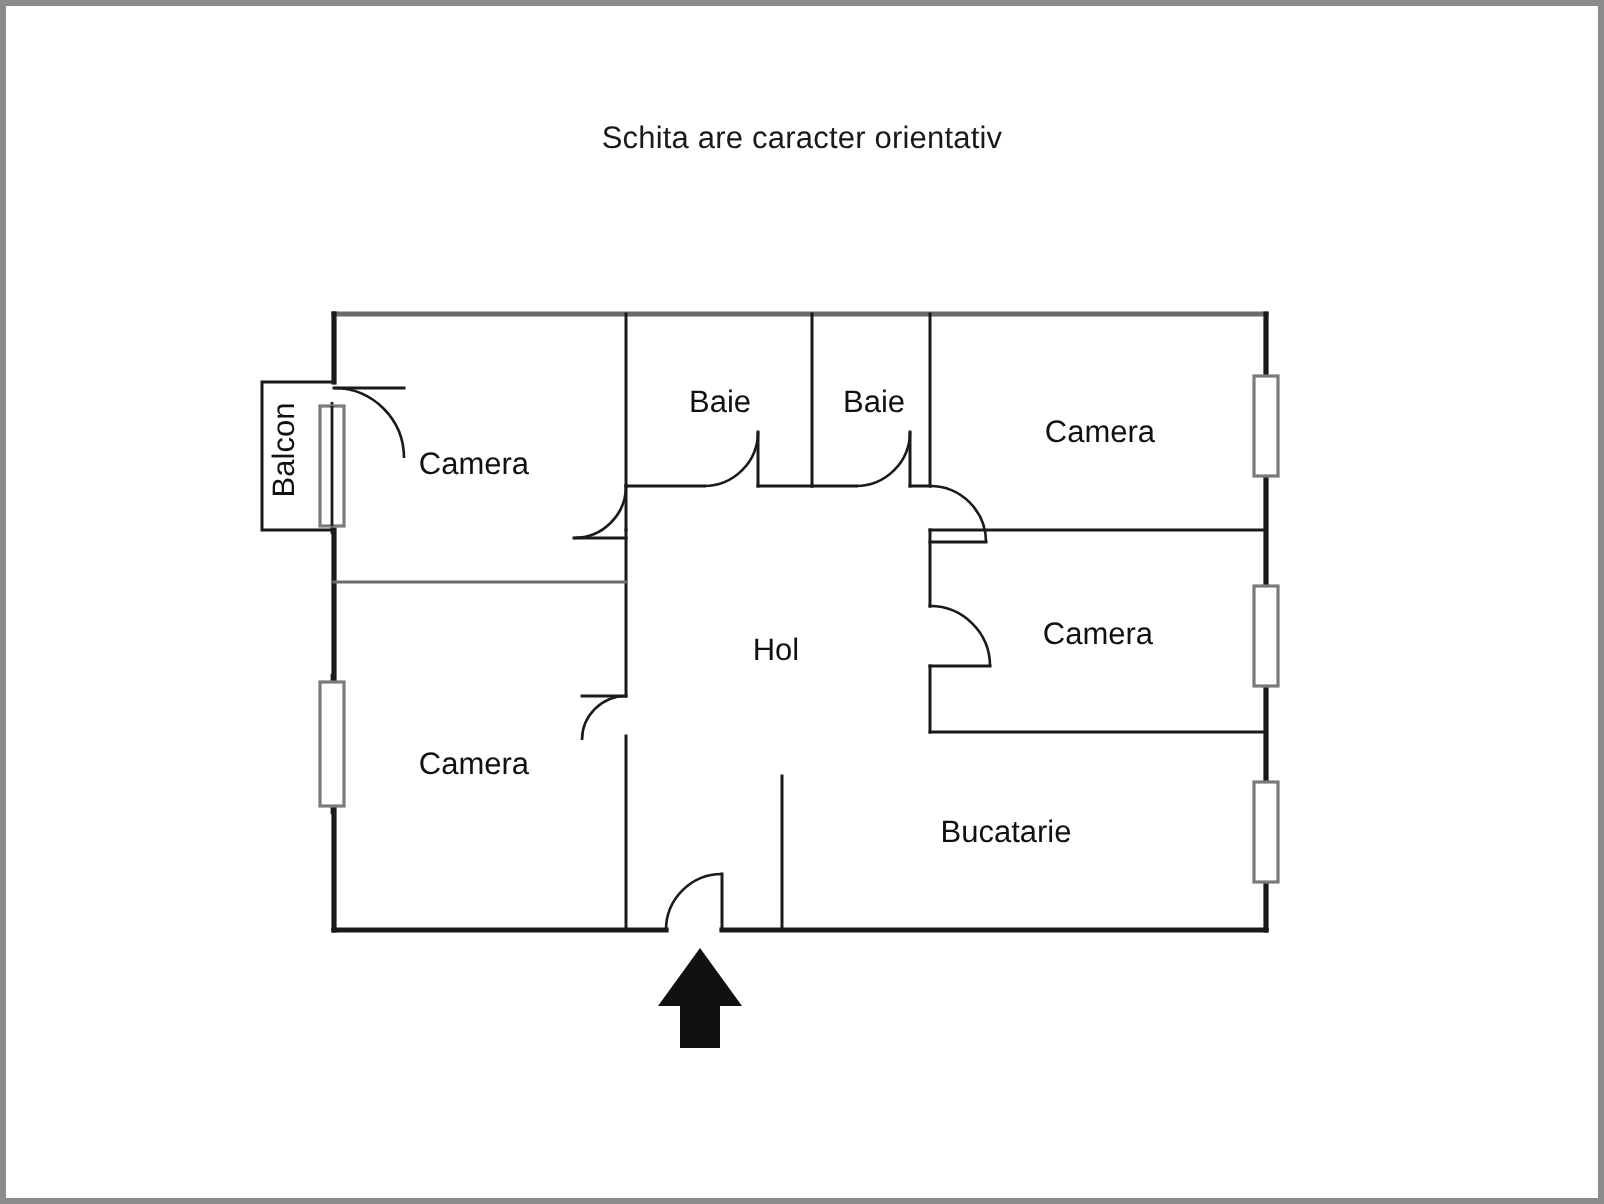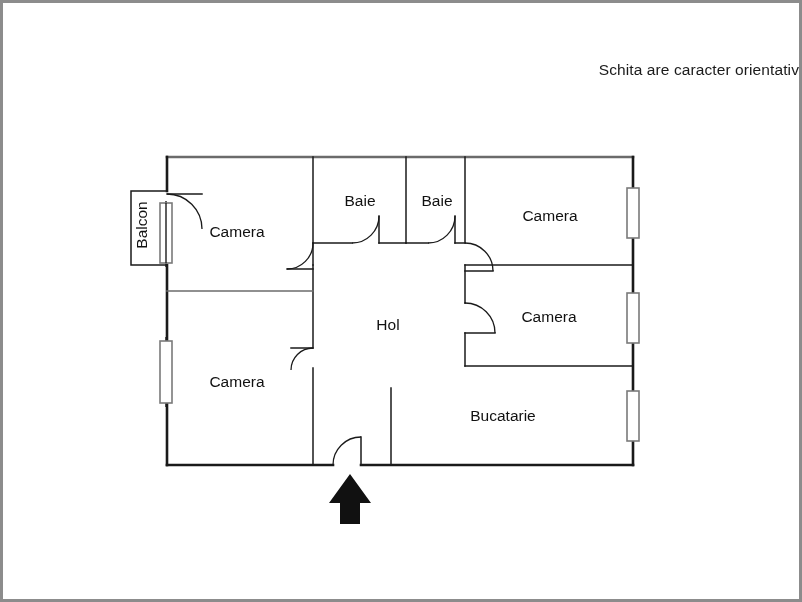--- a/index.html
+++ b/index.html
@@ -19,21 +19,21 @@
     height: 602px;
     box-sizing: border-box;
     border: 3px solid #8c8c8c;
     background: #ffffff;
   }
   #plan-title {
     position: absolute;
     top: 58px;
     left: 0;
     width: 100%;
-    text-align: right;
+    text-align: center;
     font-size: 15.5px;
     color: #1a1a1a;
     letter-spacing: 0.1px;
     font-family: "Liberation Sans", sans-serif;
   }
   #floorplan-svg {
     position: absolute;
     top: 0;
     left: 0;
   }

